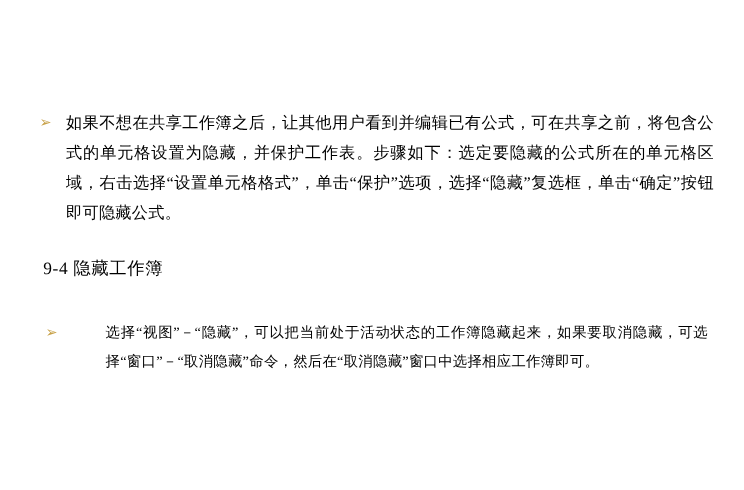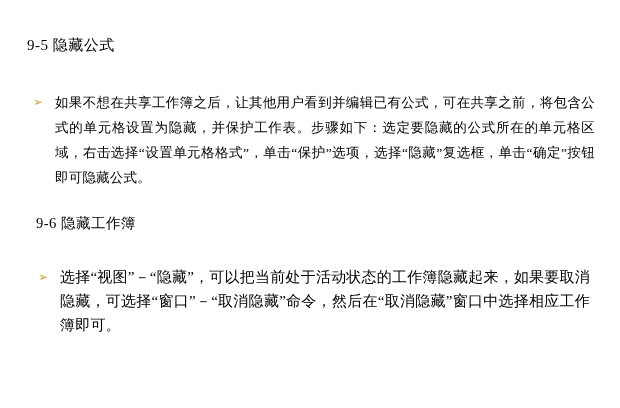--- a/index.html
+++ b/index.html
@@ -60,50 +60,50 @@
   .bullet-text {
     flex: 1 1 auto;
     font-size: 13.5px;
     line-height: 25px;
     color: #000000;
     text-align: justify;
     letter-spacing: 0.2px;
     font-family: Liberation Serif, serif;
   }
   .bullet-text.indent-2 {
-    font-size: 15px;
+    font-size: 12px;
     line-height: 24px;
+    margin-left: 28px;
   }
 
   
   .heading-2 {
     position: absolute;
     left: 36px;
     top: 214px;
     font-size: 14.5px;
     color: #000000;
     letter-spacing: 0.5px;
     white-space: nowrap;
   }
 </style>
 </head>
 <body>
 
 <div class="slide">
 
-  <div class="heading-1">9-5  隐藏公式</div>
 
   <div class="bullet-block-1">
     <div class="bullet-row">
       <span class="bullet-marker">➢</span>
       <span class="bullet-text">如果不想在共享工作簿之后，让其他用户看到并编辑已有公式，可在共享之前，将包含公式的单元格设置为隐藏，并保护工作表。步骤如下：选定要隐藏的公式所在的单元格区域，右击选择“设置单元格格式”，单击“保护”选项，选择“隐藏”复选框，单击“确定”按钮即可隐藏公式。</span>
     </div>
   </div>
 
-  <div class="heading-2">9-6  隐藏工作簿</div>
+  <div class="heading-2">9-4  隐藏工作簿</div>
 
   <div class="bullet-block-2">
     <div class="bullet-row">
       <span class="bullet-marker">➢</span>
       <span class="bullet-text indent-2">选择“视图”－“隐藏”，可以把当前处于活动状态的工作簿隐藏起来，如果要取消隐藏，可选择“窗口”－“取消隐藏”命令，然后在“取消隐藏”窗口中选择相应工作簿即可。</span>
     </div>
   </div>
 
 </div>
 

